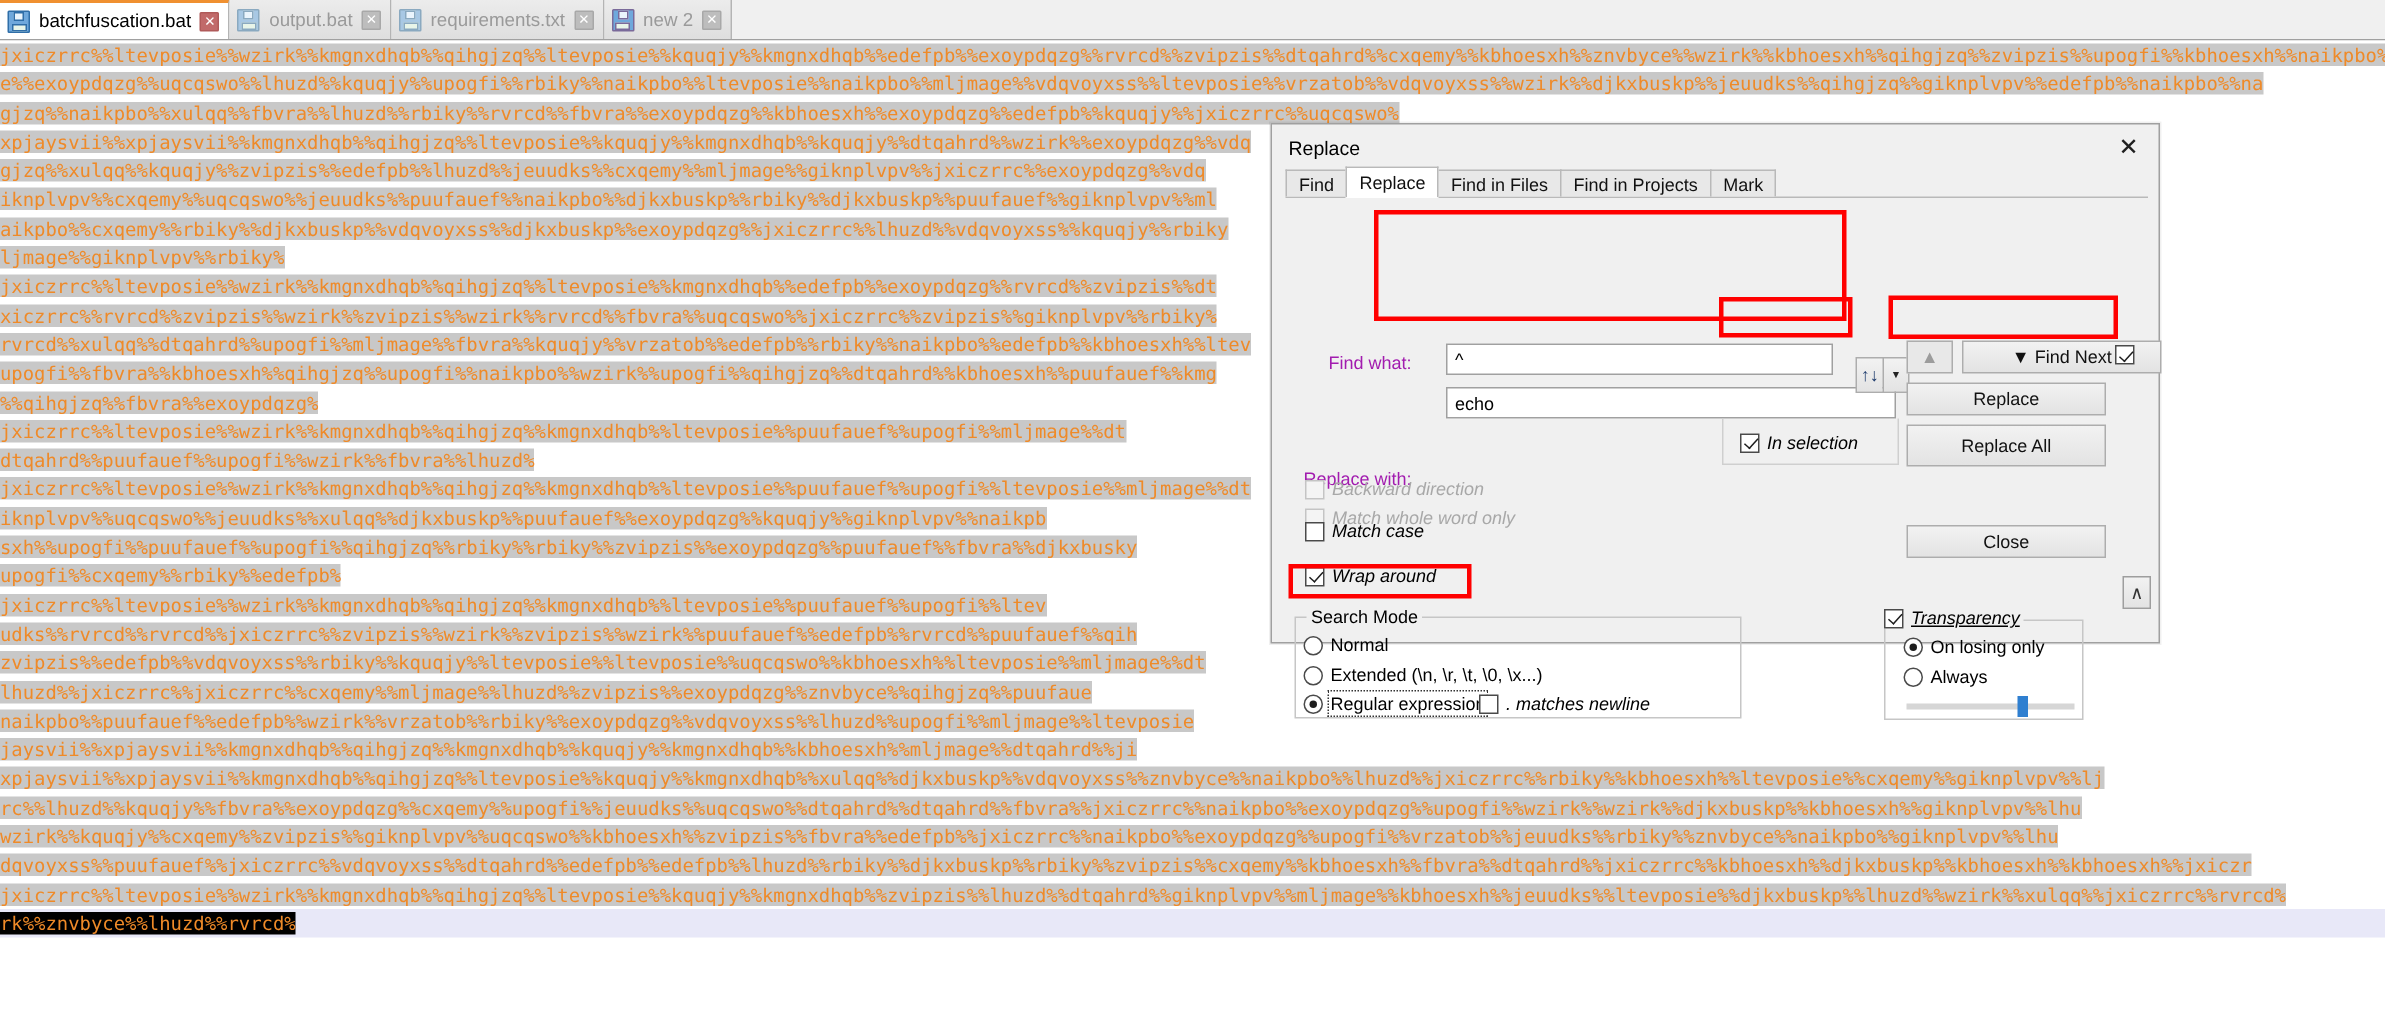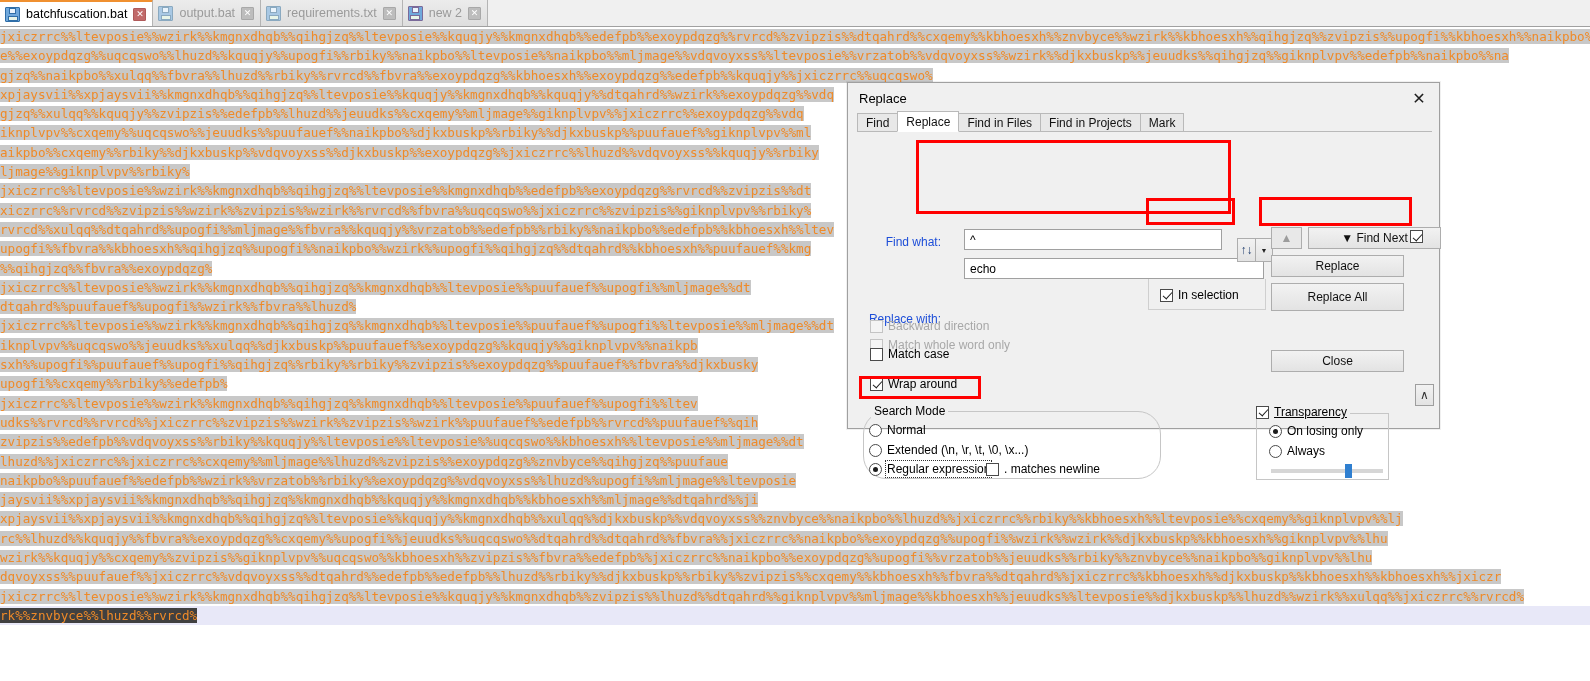--- a/index.html
+++ b/index.html
@@ -80,21 +80,21 @@
     overflow:hidden;
     font-family:"DejaVu Sans Mono","Liberation Mono",monospace;
     font-size:12.6px;
     line-height:19.3px;
     white-space:pre;
     color:#ef8a28;
   }
   #editor .line { height:19.3px; white-space:pre; }
   #editor .line .sel { background:#c8c8c8; }
   #editor .line.cur { background:#e8e8f8; }
-  #editor .line.cur .sel { background:#404040; }
+  #editor .line.cur .sel { background:#000000; }
 
   
   #dialog {
     position:absolute; left:847px; top:82px; width:593px; height:347px;
     background:#f0f0f0;
     border:1px solid #a0a0a0;
     box-shadow:0 0 0 1px rgba(0,0,0,.06);
   }
   #dlg-title {
     position:absolute; left:11px; top:8px;
@@ -125,21 +125,21 @@
   }
   .dtab.sel {
     background:#ffffff;
     height:21px; line-height:16px;
     position:relative; top:1px;
     border-bottom:1px solid #ffffff;
     z-index:2;
   }
 
   
-  .flabel { position:absolute; font-size:12px; color:#1d4ed8; text-align:right; }
+  .flabel { position:absolute; font-size:12px; color:#a21caf; text-align:right; }
   .fcombo {
     position:absolute;
     height:21px;
     background:#ffffff;
     border:1px solid #a0a0a0;
     display:flex; align-items:center;
     padding-left:5px;
     font-size:12px; color:#000;
   }
 
@@ -150,21 +150,21 @@
     border:1px solid #adadad;
     font-size:12px; color:#111;
     display:flex; align-items:center; justify-content:center;
     text-align:center;
     cursor:default;
     line-height:14px;
   }
   .btn.disabled { color:#9c9c9c; background:#e8e8e8; }
 
   
-  .cbx { position:absolute; display:flex; align-items:center; gap:5px; font-size:12px; color:#000; }
+  .cbx { position:absolute; display:flex; align-items:center; gap:5px; font-size:12px; color:#000;font-style:italic; }
   .cbx .box {
     width:13px; height:13px; flex:0 0 auto;
     border:1px solid #4a4a4a; background:#fff;
     position:relative;
   }
   .cbx .box.checked::after {
     content:""; position:absolute;
     left:3.5px; top:0.5px; width:4px; height:8px;
     border:solid #1d1d1d; border-width:0 1.6px 1.6px 0;
     transform:rotate(42deg);
@@ -307,21 +307,21 @@
   </div>
   <div class="cbx" style="left:22px; top:264px;">
     <span class="box"></span>
     <span>Match case</span>
   </div>
   <div class="cbx" style="left:22px; top:294px;">
     <span class="box checked"></span>
     <span>Wrap around</span>
   </div>
 
-  <div class="group" style="left:15px; top:328px; width:298px; height:68px;border-radius:23px;">
+  <div class="group" style="left:15px; top:328px; width:298px; height:68px;">
     <span class="gtitle">Search Mode</span>
   </div>
   <div class="rad" style="left:21px; top:340px;">
     <span class="dot"></span>
     <span>Normal</span>
   </div>
   <div class="rad" style="left:21px; top:360px;">
     <span class="dot"></span>
     <span>Extended (\n, \r, \t, \0, \x...)</span>
   </div>

